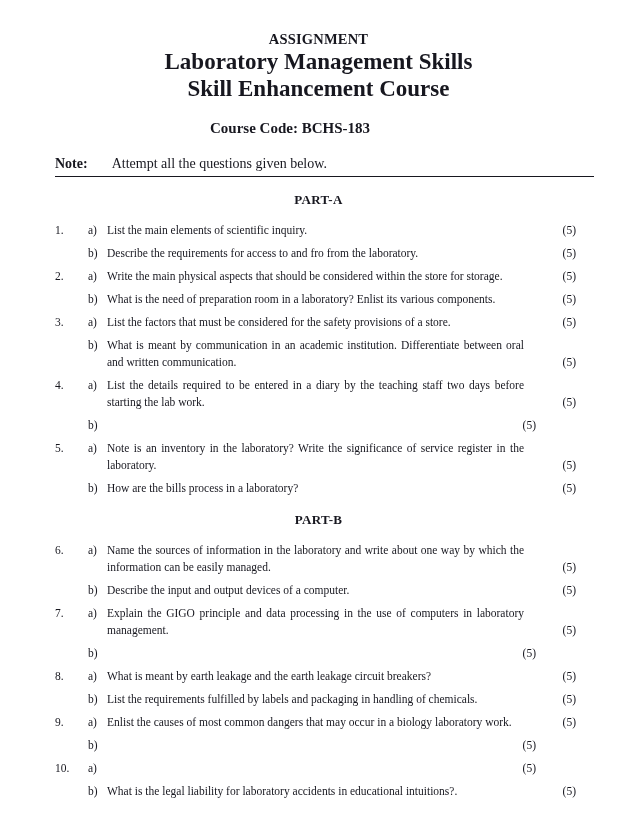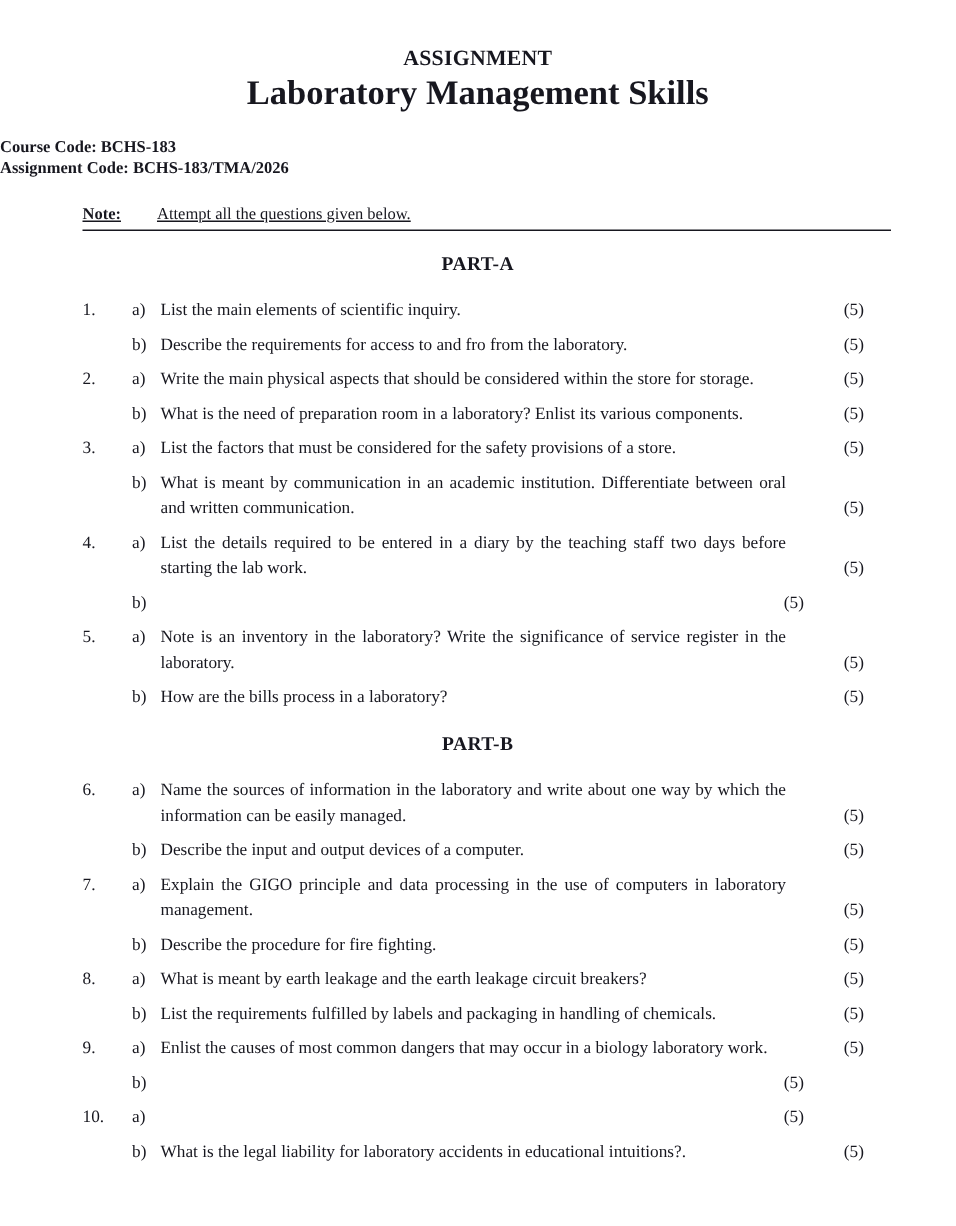--- a/index.html
+++ b/index.html
@@ -27,31 +27,30 @@
     font-weight: bold;
     letter-spacing: 0.2px;
   }
   .doc-subtitle {
     font-size: 23px;
     font-weight: bold;
   }
   .code-block {
     margin-top: 17px;
     padding-right: 57px;
-    text-align: left;
-    font-size: 11px;
+    text-align: center;
+    font-size: 15px;
     font-weight: bold;
     line-height: 1.22;
   }
   .note-line {
     margin: 18px 43px 0 55px;
     border-bottom: 1.3px solid #17171f;
     padding-bottom: 4px;
-    font-size: 11px;
-    text-decoration: underline;
+    font-size: 14px;
   }
   .note-label {
     font-weight: bold;
   }
   .note-text {
     margin-left: 24px;
   }
   .part-heading {
     text-align: center;
     margin-top: 13px;
@@ -91,25 +90,25 @@
   }
 </style>
 </head>
 <body>
 
 <div class="page">
 
   <div class="title-block">
     <div class="doc-title">ASSIGNMENT</div>
     <div class="doc-subtitle">Laboratory Management Skills</div>
+    <div class="doc-subtitle">Skill Enhancement Course</div>
   </div>
 
   <div class="code-block">
     <div>Course Code: BCHS-183</div>
-    <div>Assignment Code: BCHS-183/TMA/2026</div>
   </div>
 
   <div class="note-line">
     <span class="note-label">Note:</span><span class="note-text">Attempt all the questions given below.</span>
   </div>
 
   <div id="sections">
       <div class="section">
         <div class="part-heading"><span class="part-heading-text">PART-A</span></div>
         <div class="questions">
@@ -204,21 +203,20 @@
           <div class="question">
             <div class="q-row">
               <div class="q-num">7.</div>
               <div class="q-letter">a)</div>
               <div class="q-text">Explain the GIGO principle and data processing in the use of computers in laboratory management.</div>
               <div class="q-marks">(5)</div>
             </div>
             <div class="q-row">
               <div class="q-num"></div>
               <div class="q-letter">b)</div>
-              <div class="q-text">Describe the procedure for fire fighting.</div>
               <div class="q-marks">(5)</div>
             </div>
           </div>
           <div class="question">
             <div class="q-row">
               <div class="q-num">8.</div>
               <div class="q-letter">a)</div>
               <div class="q-text">What is meant by earth leakage and the earth leakage circuit breakers?</div>
               <div class="q-marks">(5)</div>
             </div>

